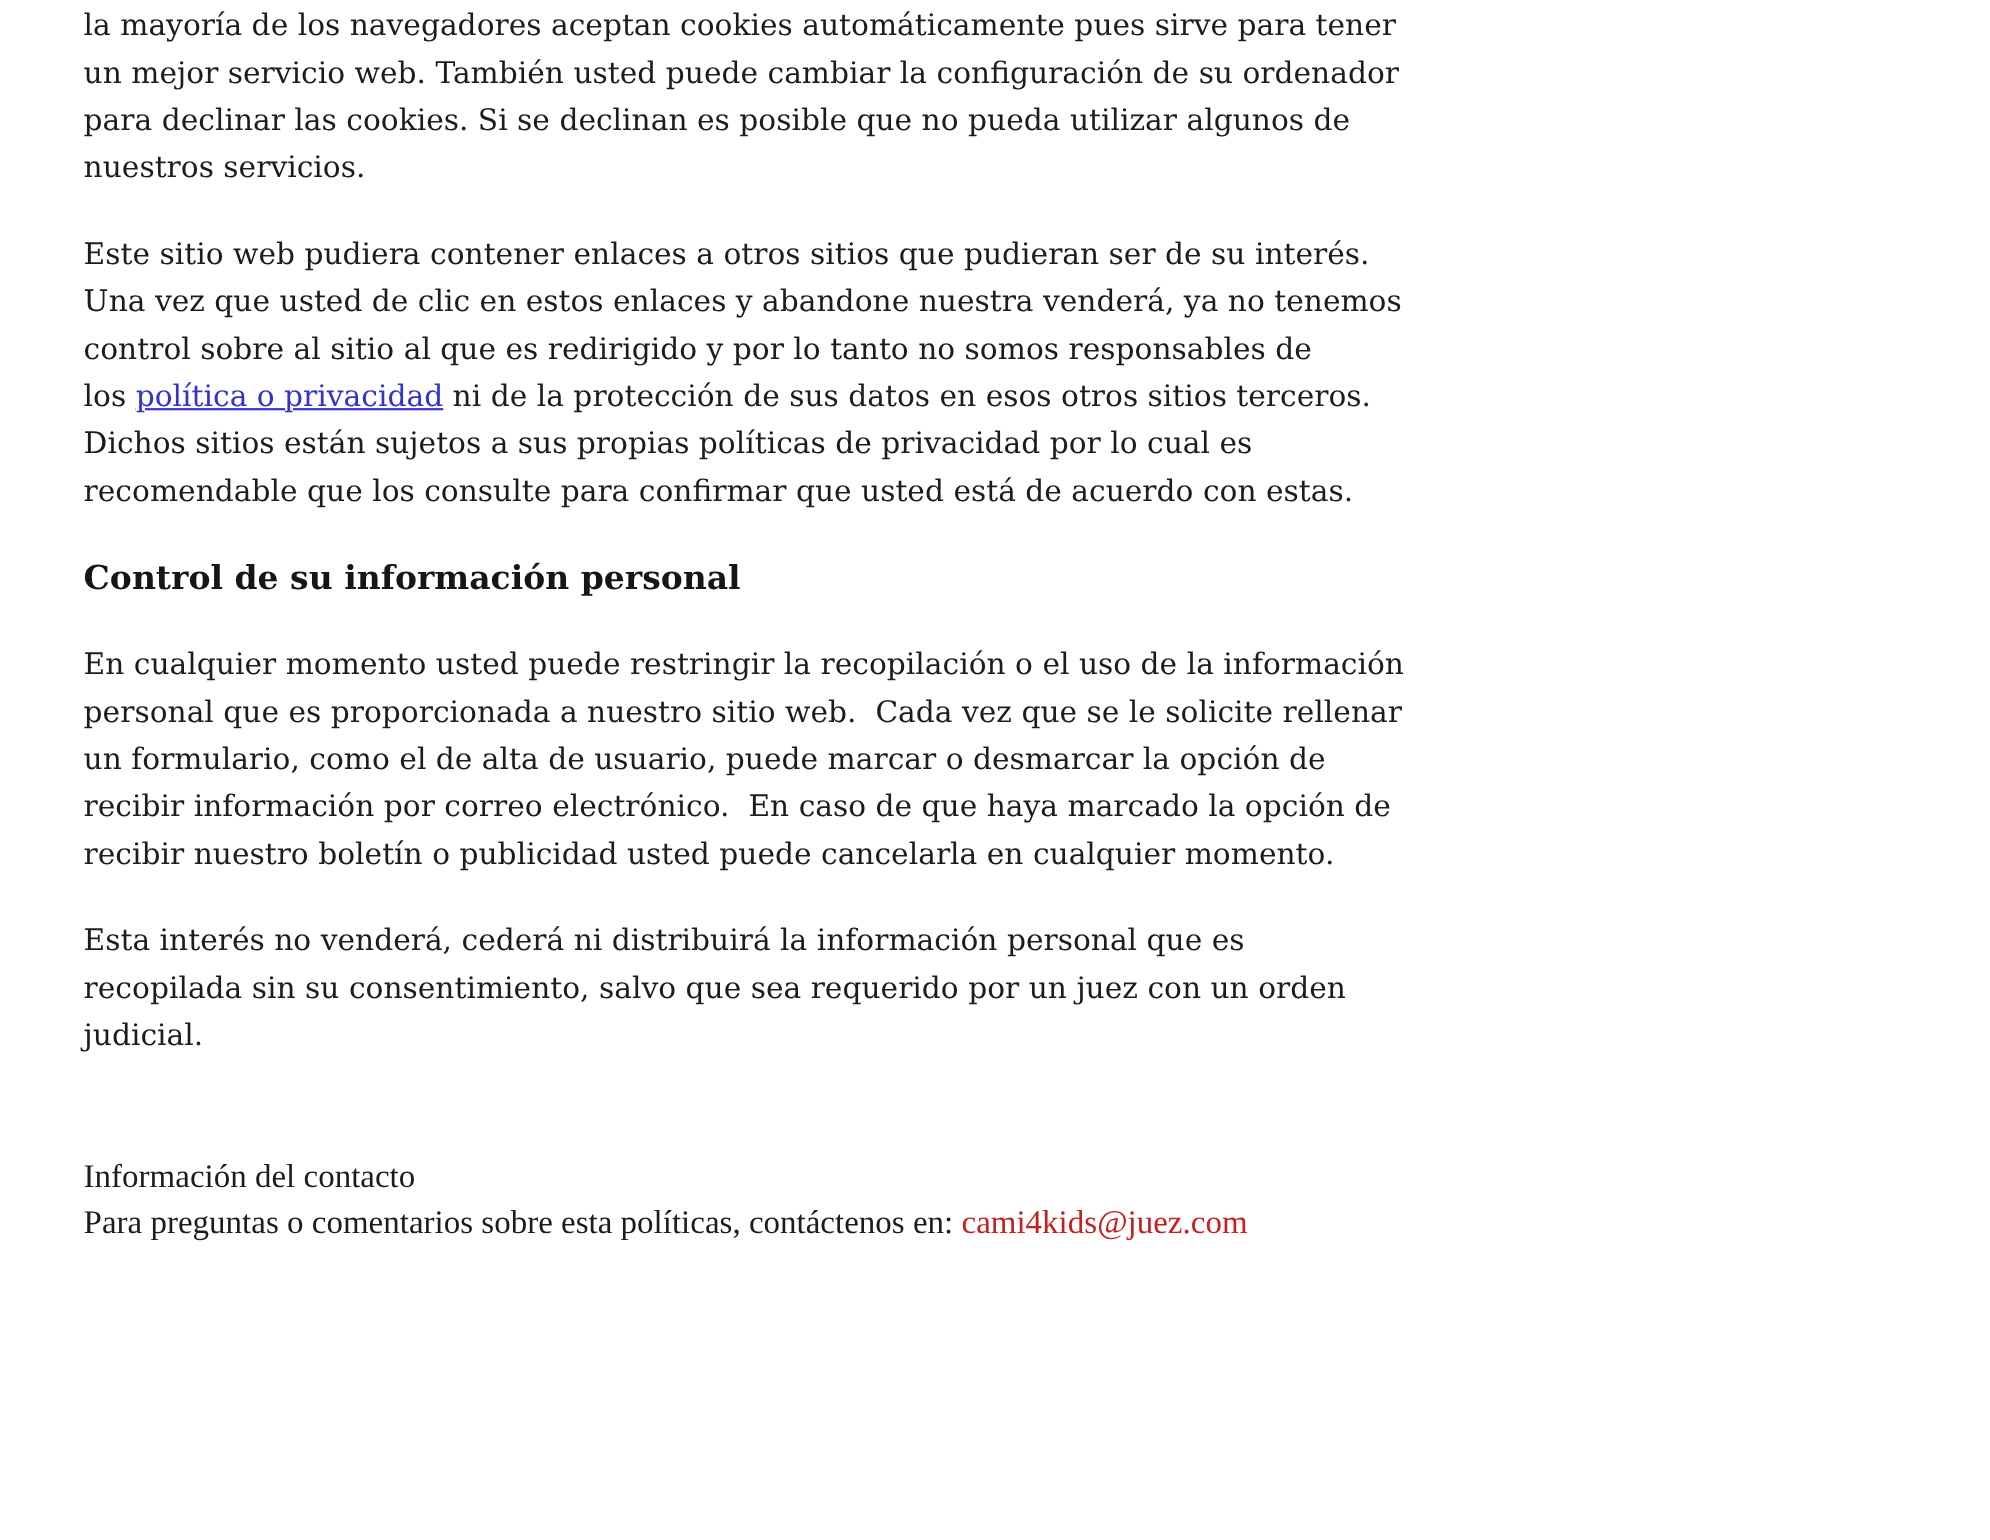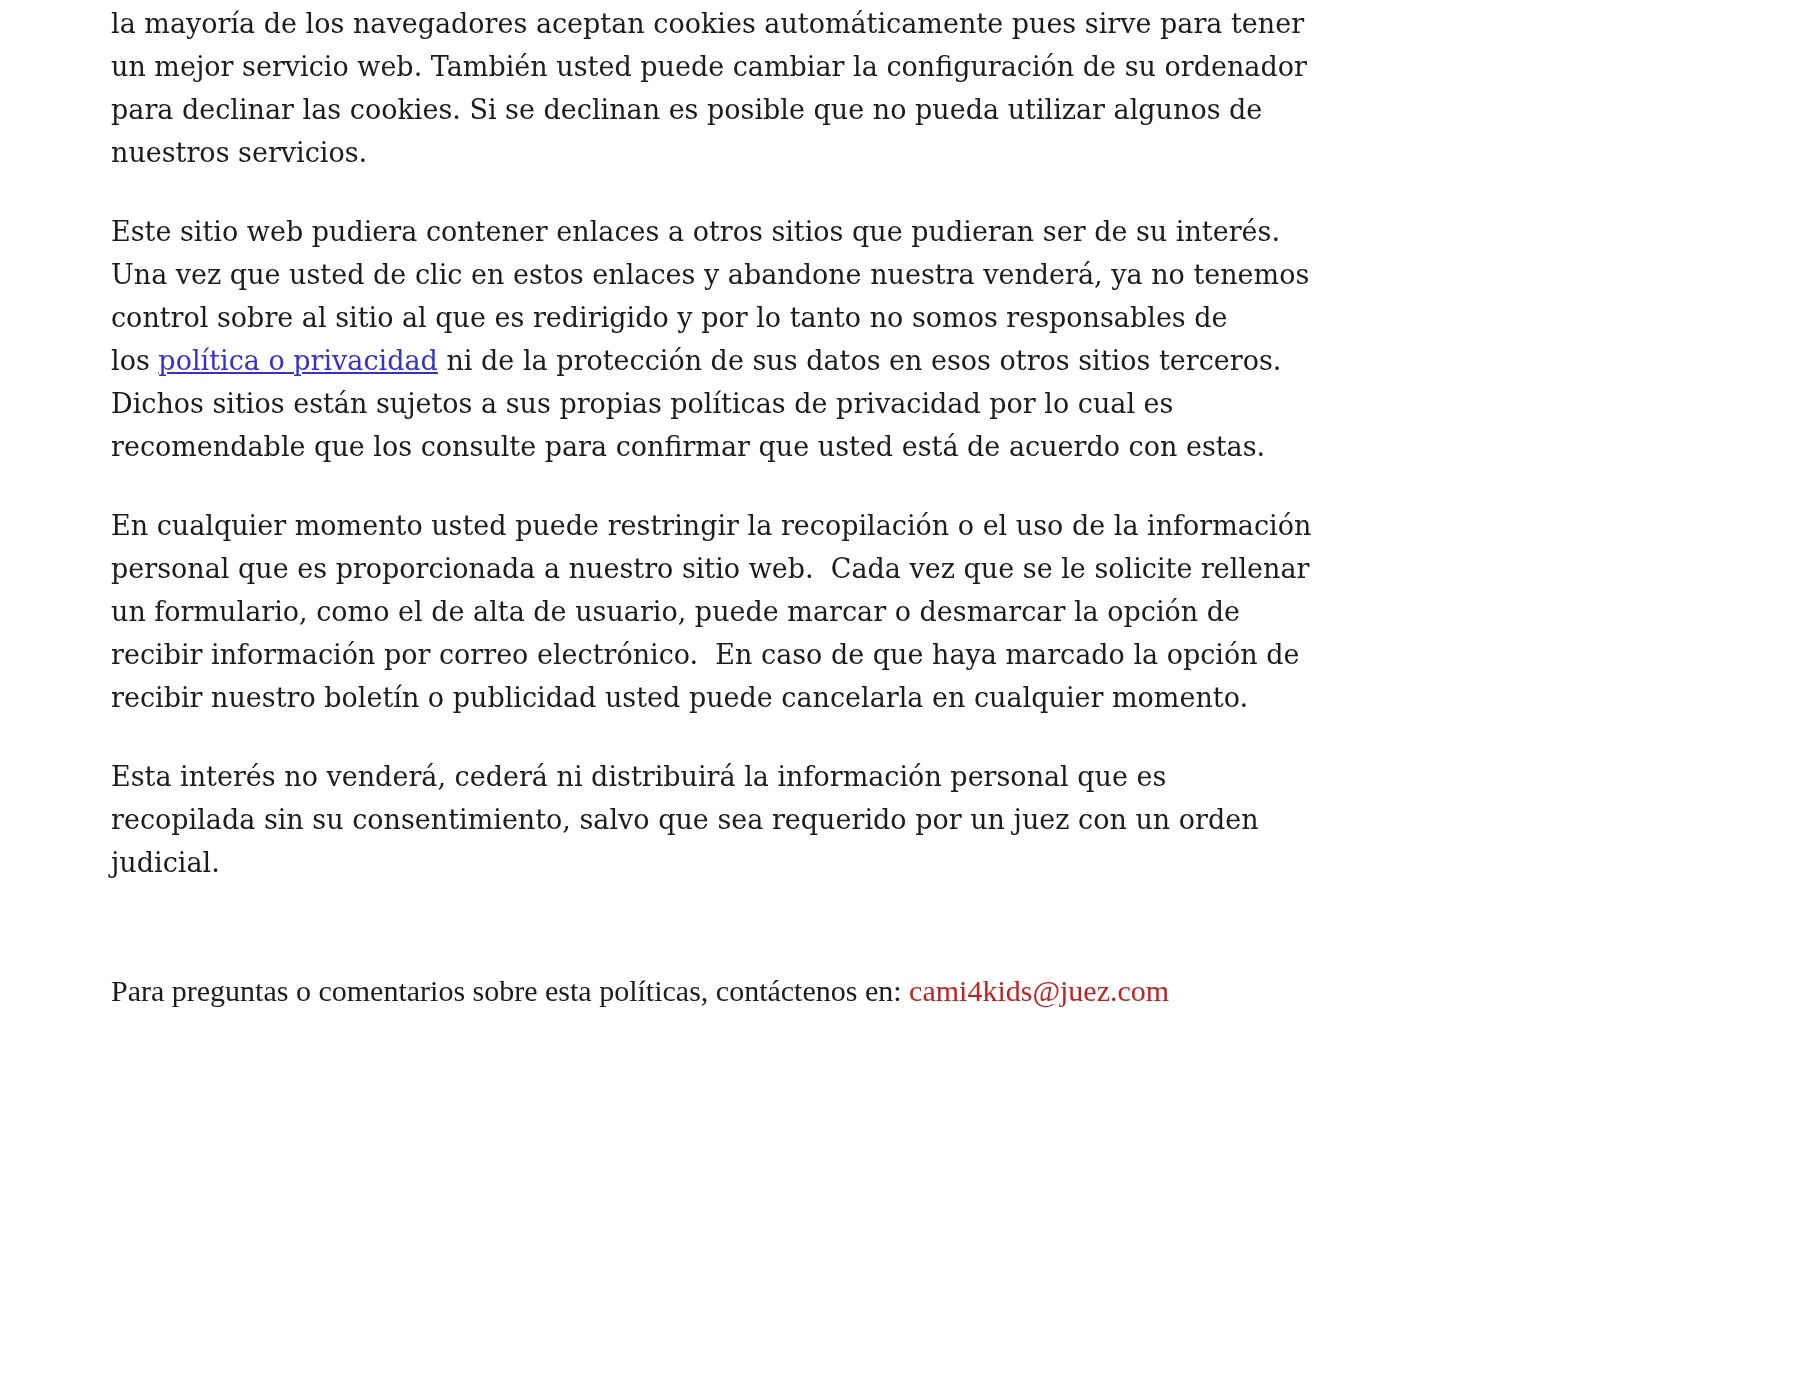--- a/index.html
+++ b/index.html
@@ -9,21 +9,21 @@
   }
   body {
     width: 1809px;
     height: 1400px;
     overflow: hidden;
   }
   .doc-page {
     box-sizing: border-box;
     width: 1809px;
     height: 1400px;
-    padding: 2px 60px 0 111px;
+    padding: 2px 60px 0 76px;
     background: #ffffff;
   }
   .body-para {
     font-family: "DejaVu Serif", serif;
     font-size: 27px;
     line-height: 43px;
     color: #1c1c1c;
     white-space: pre-wrap;
     margin: 36px 0 0 0;
     max-width: 1500px;
@@ -69,29 +69,31 @@
 nuestros servicios.</p>
 
 
   <p class="body-para"><span>Este sitio web pudiera contener enlaces a otros sitios que pudieran ser de su interés.
 Una vez que usted de clic en estos enlaces y abandone nuestra venderá, ya no tenemos
 control sobre al sitio al que es redirigido y por lo tanto no somos responsables de
 los </span><a class="inline-link">política o privacidad</a><span> ni de la protección de sus datos en esos otros sitios terceros.
 Dichos sitios están sujetos a sus propias políticas de privacidad por lo cual es
 recomendable que los consulte para confirmar que usted está de acuerdo con estas.</span></p>
 
+  <h2 class="section-heading">Control de su información personal</h2>
 
   <p class="body-para">En cualquier momento usted puede restringir la recopilación o el uso de la información
 personal que es proporcionada a nuestro sitio web.  Cada vez que se le solicite rellenar
 un formulario, como el de alta de usuario, puede marcar o desmarcar la opción de
 recibir información por correo electrónico.  En caso de que haya marcado la opción de
 recibir nuestro boletín o publicidad usted puede cancelarla en cualquier momento.</p>
 
   <p class="body-para">Esta interés no venderá, cederá ni distribuirá la información personal que es
 recopilada sin su consentimiento, salvo que sea requerido por un juez con un orden
 judicial.</p>
 
 
   <div class="contact-block">
+    <div>Información del contacto</div>
     <div><span>Para preguntas o comentarios sobre esta políticas, contáctenos en: </span><a class="email-link">cami4kids@juez.com</a></div>
   </div>
 
 </div>
 
 </body></html>

